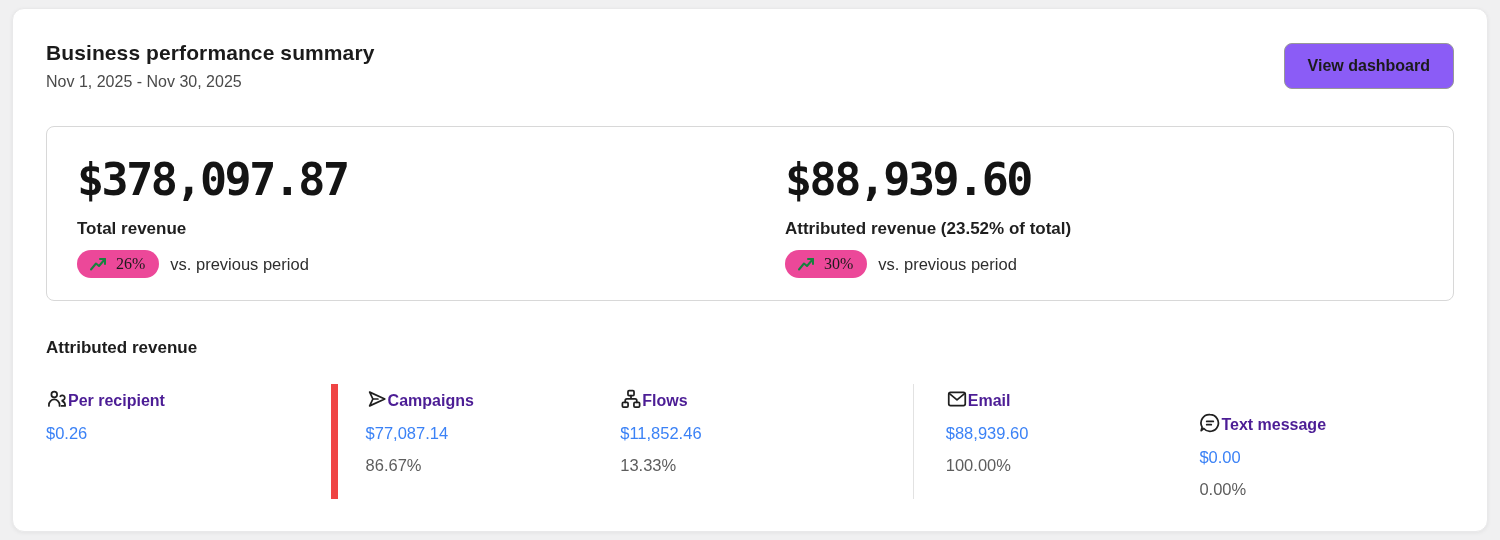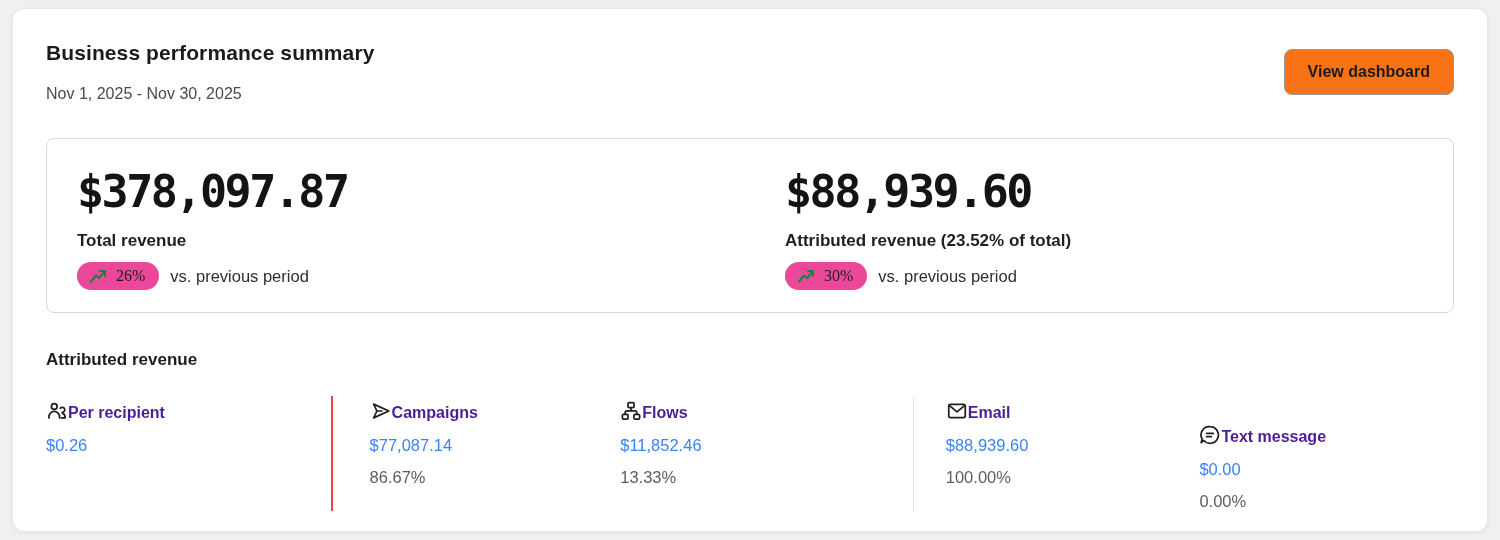--- a/index.html
+++ b/index.html
@@ -14,23 +14,23 @@
   .card {
     position:absolute; left:12px; top:8px; width:1476px; height:524px;
     background:#ffffff;
     border:1px solid #e9e9ea;
     border-radius:12px;
     box-shadow:0 1px 4px rgba(0,0,0,0.06);
     padding:32px 33px 28px 33px;
   }
   .header-row { display:flex; justify-content:space-between; align-items:center; }
   .page-title { font-size:21px; font-weight:700; color:#1b1b1b; letter-spacing:.1px; }
-  .date-range { font-size:16px; color:#4a4a4a; margin-top:20px; }
+  .date-range { font-size:16px; color:#4a4a4a; margin-top:8px; }
   .view-dashboard-btn {
-    background:#f97316;
+    background:#8b5cf6;
     border:1px solid #989898;
     border-radius:8px;
     padding:13px 23px;
     font-family:"Liberation Sans", sans-serif;
     font-size:16px; font-weight:700; color:#1b1b1b;
     cursor:pointer;
   }
   .summary-panel {
     margin-top:35px;
     border:1px solid #d8d8d8;
@@ -51,21 +51,21 @@
     background:#ec4899;
     border-radius:999px;
     padding:5px 14px 5px 12px;
     font-size:16px; color:#1b1b1b;font-family:Liberation Serif, serif;
   }
   .trend-suffix { font-size:16.5px; color:#2e2e2e; }
   .section-title { margin-top:37px; font-size:17px; font-weight:700; color:#1d1d1d; }
   .metrics-row { margin-top:26px; display:flex; align-items:stretch; }
   .mcol { padding-top:2px; }
   .mcol-1 { width:285px; }
-  .mcol-2 { width:290px; border-left:2px solid #ef4444; padding-left:37px; }
+  .mcol-2 { width:290px; border-left:7px solid #ef4444; padding-left:28px; }
   .mcol-3 { width:293px; }
   .mcol-4 { width:287px; border-left:1px solid #e2e2e2; padding-left:32px; }
   .mcol-5 { width:255px;margin-top:24px; }
   .mcol-head { display:flex; align-items:flex-end; font-size:16px; font-weight:700; color:#4c1d95; min-height:24px; }
   .mcol-head svg { flex:0 0 auto; }
   .mcol-value { margin-top:14px; font-size:16.5px; color:#3b82f6; }
   .mcol-percent { margin-top:13px; font-size:16.5px; color:#5d5d5d; min-height:19px; }
   .icon { display:inline-flex; }
 </style>
 </head>

